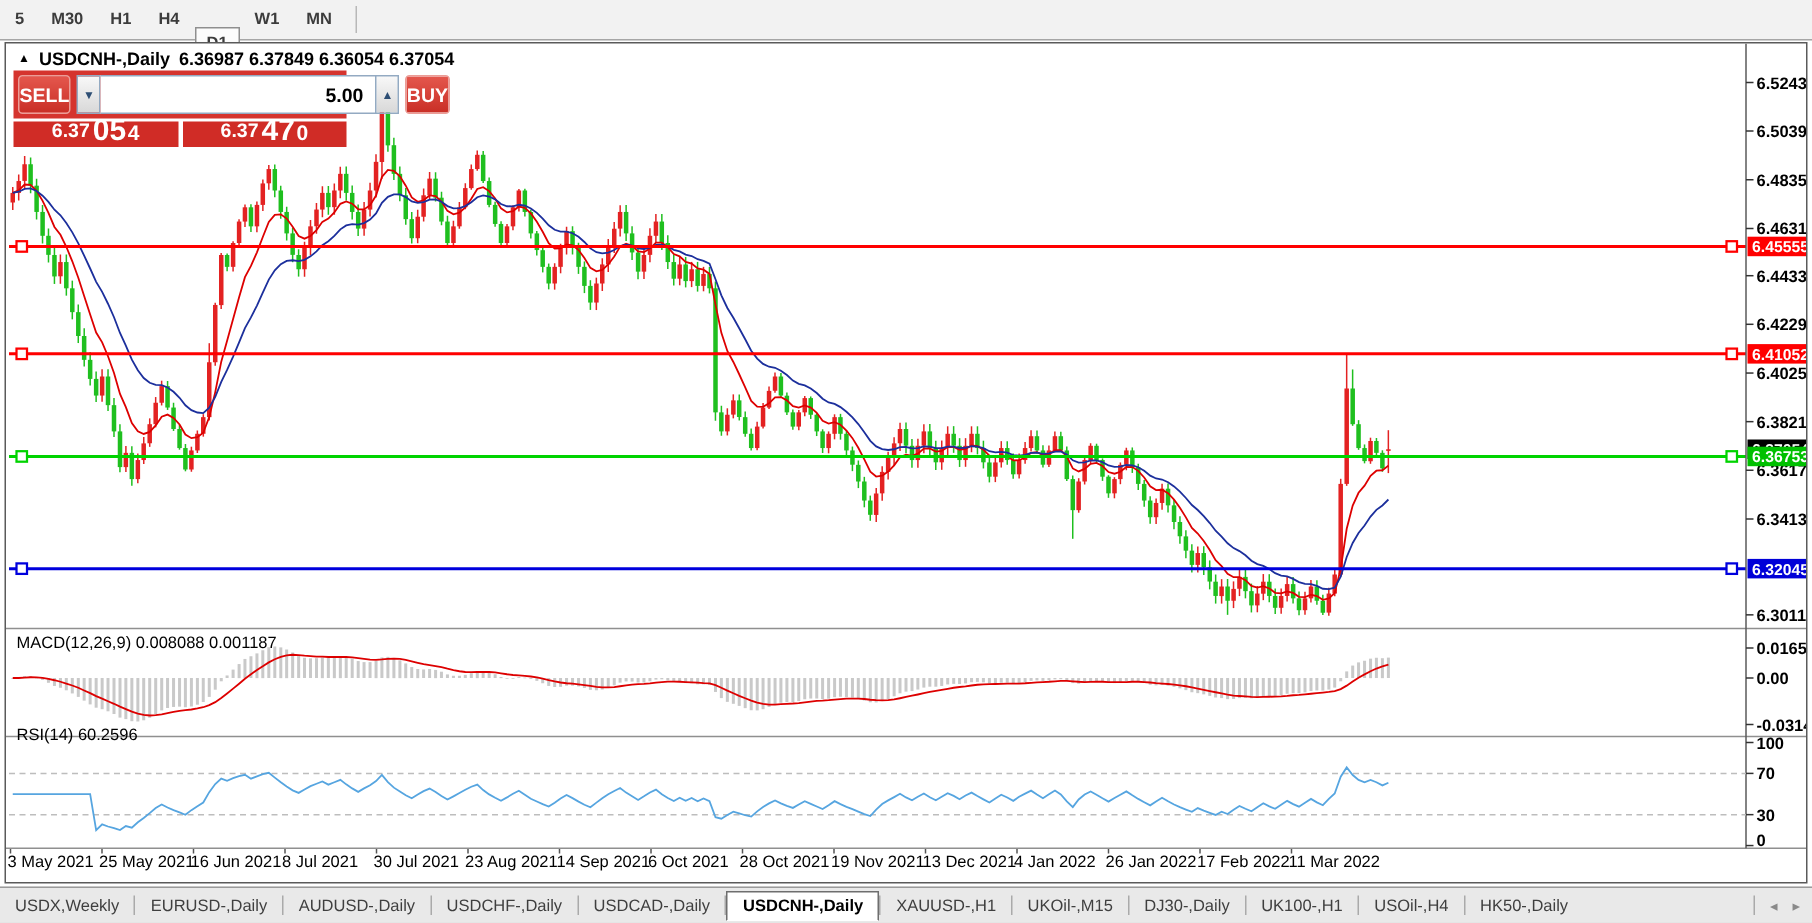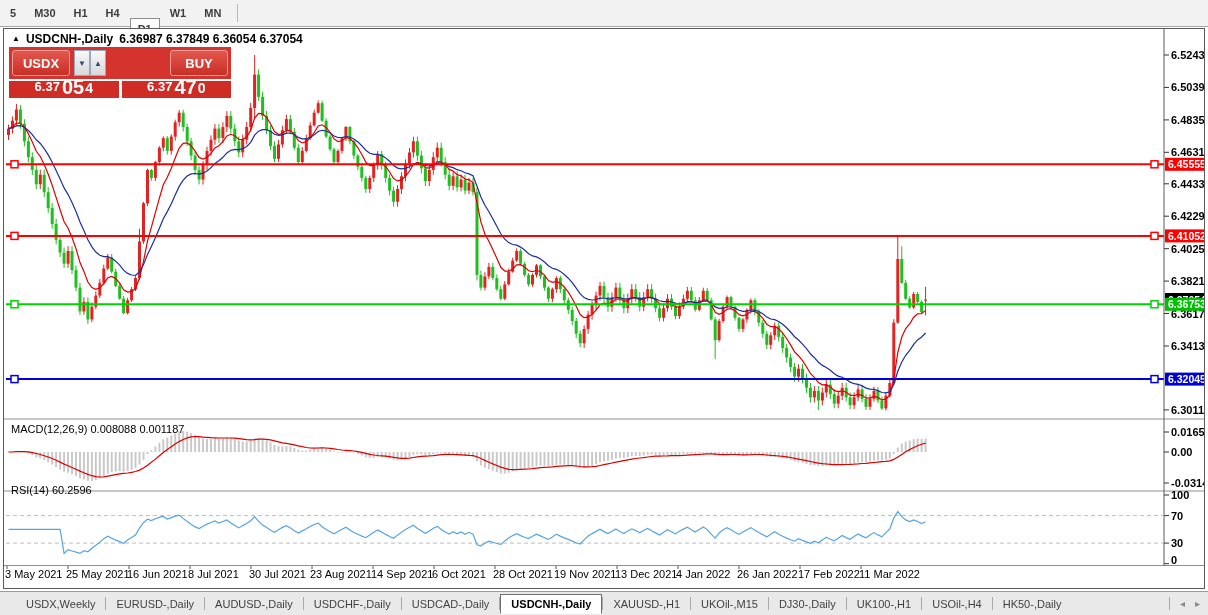--- a/index.html
+++ b/index.html
@@ -29,21 +29,21 @@
   .price-box{flex:1;background:#d02c26;color:#fff;height:17px;display:flex;align-items:flex-end;justify-content:center;padding-bottom:2px;box-sizing:border-box;}
   .pb-big{font-size:13px;font-weight:bold;margin-right:2px;line-height:1.3;}
   .pb-pips{font-size:20px;font-weight:bold;line-height:0.85;}
   .pb-frac{font-size:14px;font-weight:bold;align-self:flex-start;margin-left:1px;line-height:1;}
 
   .ind-label{position:absolute;left:7px;font-size:11px;color:#000;white-space:nowrap;}
   .macd-label{top:394px;text-align:center;}
   .rsi-label{top:455px;}
 
   
-  .tab-bar{position:absolute;left:0;top:591px;width:1208px;height:24px;background:#e9e9e9;border-top:1px solid #9a9a9a;display:flex;align-items:center;font-size:11px;color:#3f3f3f;box-sizing:border-box;overflow:hidden;padding-left:16px;}
+  .tab-bar{position:absolute;left:0;top:591px;width:1208px;height:24px;background:#e9e9e9;border-top:1px solid #9a9a9a;display:flex;align-items:center;font-size:11px;color:#3f3f3f;box-sizing:border-box;overflow:hidden;}
   .tab{padding:4px 10px;white-space:nowrap;cursor:default;}
   .tab.active{background:#fff;border:1px solid #6e6e6e;border-bottom:1px solid #fff;font-weight:bold;color:#000;padding:3px 10px;}
   .tab-sep{width:1px;height:13px;background:#aaa;flex:none;}
   .tab-arrows{margin-left:auto;display:flex;align-items:center;gap:10px;padding:0 8px;color:#8a8a8a;font-size:10px;}
   .tab-arrow{cursor:default;}
 </style>
 </head>
 <body>
 
 <div class="screen">
@@ -870,23 +870,24 @@
       </svg>
 
     <div class="symbol-title">
       <span class="collapse-tri">▲</span>
       <span>USDCNH-,Daily</span>
       <span>6.36987 6.37849 6.36054 6.37054</span>
     </div>
 
     <div class="trade-panel">
       <div class="tp-row1">
-        <div class="btn-trade">USDX</div>
+        <div class="btn-trade">SELL</div>
         <div class="vol-wrap">
           <div class="spin">▼</div>
+          <input class="vol-input" value="5.00" style="">
           <div class="spin">▲</div>
         </div>
         <div class="btn-trade">BUY</div>
       </div>
       <div class="tp-row2">
         <div class="price-box">
           <span class="pb-big">6.37</span>
           <span class="pb-pips">05</span>
           <span class="pb-frac">4</span>
         </div>

